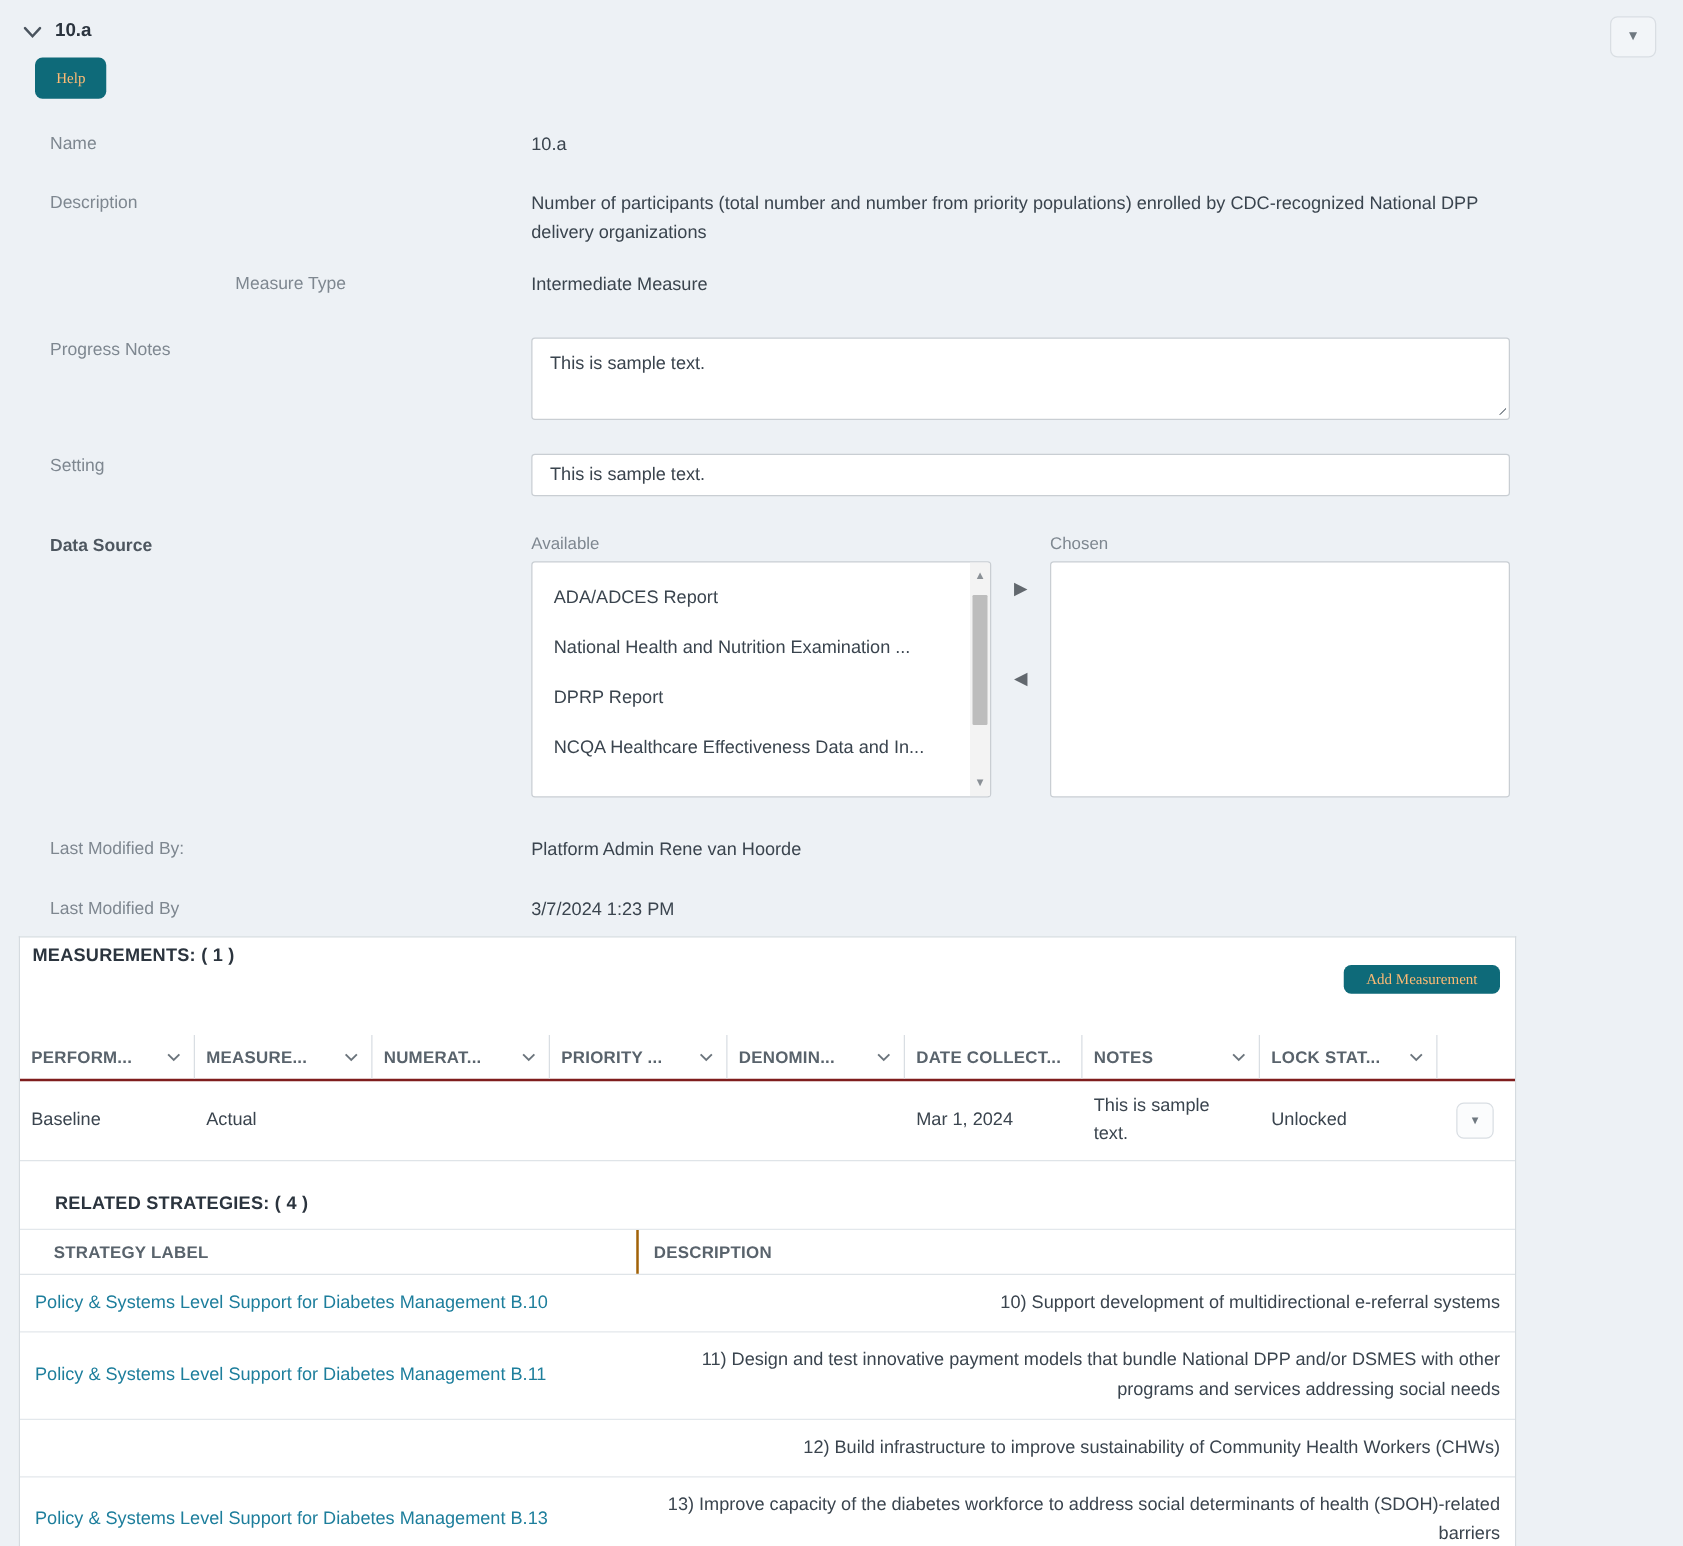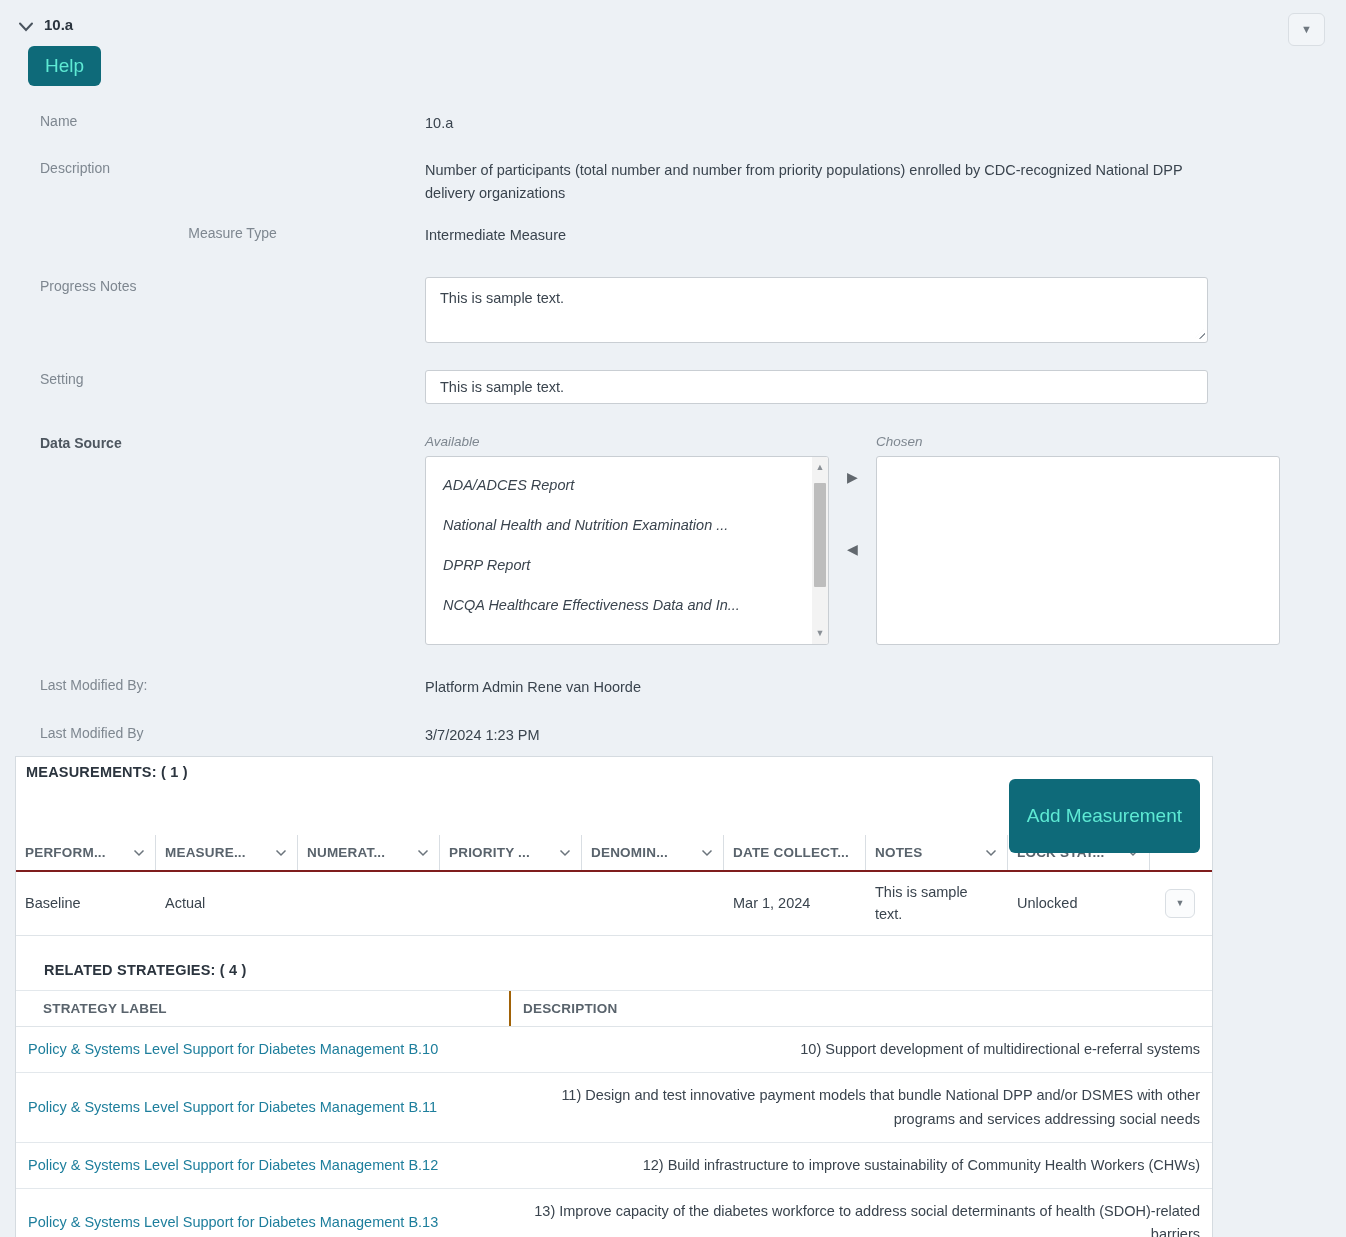--- a/index.html
+++ b/index.html
@@ -16,21 +16,21 @@
   .collapse-chevron { width:16px; height:12px; display:inline-block; cursor:pointer; }
   .page-title { font-size:15px; font-weight:bold; color:#2b343e; margin-left:10px; }
   .menu-btn {
     position:absolute; top:13px; right:21px; width:37px; height:33px;
     border:1px solid #d9dee3; border-radius:6px; background:#f2f5f8;
     display:flex; align-items:center; justify-content:center; cursor:pointer;
   }
   .caret-down { color:#6f7880; font-size:11px; line-height:1; }
   .btn-teal {
     display:inline-block; border:none; border-radius:6px; cursor:pointer;
-    color:#5eead4; font-size:19px; font-family:Liberation Sans, sans-serif; padding:9px 17px;
+    color:#fdba74; font-size:12px; font-family:Liberation Serif, serif; padding:9px 17px;
   }
   .help-btn { margin:13px 0 0 28px; }
 
   
   .form { margin-top:26px; }
   .form-row { display:flex; padding-left:40px; }
   .form-label { width:385px; flex-shrink:0; color:#7e8790; font-size:14px; padding-top:1px; }
   .form-label.bold { color:#4d565f; font-weight:bold; }
   .form-value { font-size:14.5px; color:#3a444e; line-height:1.6; max-width:782px; }
   .mb-static { margin-bottom:24px; }
@@ -52,21 +52,21 @@
     background:repeating-linear-gradient(-45deg, transparent 0 3px, #8d949b 3px 4.5px);
     clip-path:polygon(100% 0, 100% 100%, 0 100%);
   }
   .setting-input {
     width:783px; height:34px; border:1px solid #c9ced3; border-radius:3px;
     padding:0 14px; font-family:inherit; font-size:14.5px; color:#3a444e; background:#fff; outline:none;
   }
 
   
   .duallist { display:flex; }
-  .list-col { width:404px;font-style:italic; }
+  .list-col { width:368px; }
   .list-col-label { color:#7e8790; font-size:13.5px; margin-bottom:7px; }
   .listbox {
     background:#fff; border:1px solid #c9ced3; border-radius:3px; height:189px;
     position:relative; overflow:hidden;
   }
   .list-items { padding:8px 0; }
   .list-item { padding:12px 17px; font-size:14.5px; color:#3a444e; white-space:nowrap; cursor:pointer; }
   .scrollbar {
     position:absolute; top:0; right:0; bottom:0; width:16px; background:#f3f3f3;
     display:flex; flex-direction:column; align-items:center;
@@ -83,21 +83,21 @@
   .move-arrow { color:#62686e; font-size:14px; line-height:1; cursor:pointer; background:none; border:none; font-family:inherit; }
   .move-arrow.left { margin-top:58px; }
 
   
   .panel {
     margin:9px 0 0 15px; width:1198px; background:#ffffff;
     border:1px solid #d5dbe0; border-bottom:1px solid #b9c0c6;
   }
   .panel-head { position:relative; padding:7px 12px 0 10px; }
   .section-title { font-size:14.5px; font-weight:bold; color:#2b343e; letter-spacing:.2px; }
-  .add-measure-btn { position:absolute; top:22px; right:12px; padding:26px 18px; }
+  .add-measure-btn { position:absolute; top:22px; right:12px; padding:4px 18px; }
 
   
   .mtable { margin-top:55px; }
   .mtable-header { display:flex; border-bottom:2px solid #7f1d1d; }
   .mth {
     display:flex; align-items:center; justify-content:space-between;
     padding:10px 10px 10px 9px; font-size:13.5px; font-weight:bold; color:#59636c;
     border-right:1px solid #d9dee3; cursor:pointer; letter-spacing:.2px;
   }
   .mth:last-child { border-right:none; cursor:default; }
@@ -305,21 +305,20 @@
 
     <div class="srow">
       <div class="srow-cell label-col"><a class="strategy-link">Policy &amp; Systems Level Support for Diabetes Management B.10</a></div>
       <div class="srow-cell desc-col srow-desc">10) Support development of multidirectional e-referral systems</div>
     </div>
     <div class="srow">
       <div class="srow-cell label-col"><a class="strategy-link">Policy &amp; Systems Level Support for Diabetes Management B.11</a></div>
       <div class="srow-cell desc-col srow-desc">11) Design and test innovative payment models that bundle National DPP and/or DSMES with other programs and services addressing social needs</div>
     </div>
     <div class="srow">
-      <div class="srow-cell label-col"><a class="strategy-link">Policy &amp; Systems Level Support for Diabetes Management B.12</a></div>
       <div class="srow-cell desc-col srow-desc">12) Build infrastructure to improve sustainability of Community Health Workers (CHWs)</div>
     </div>
     <div class="srow">
       <div class="srow-cell label-col"><a class="strategy-link">Policy &amp; Systems Level Support for Diabetes Management B.13</a></div>
       <div class="srow-cell desc-col srow-desc">13) Improve capacity of the diabetes workforce to address social determinants of health (SDOH)-related barriers</div>
     </div>
   </div>
 </div>
 
 

